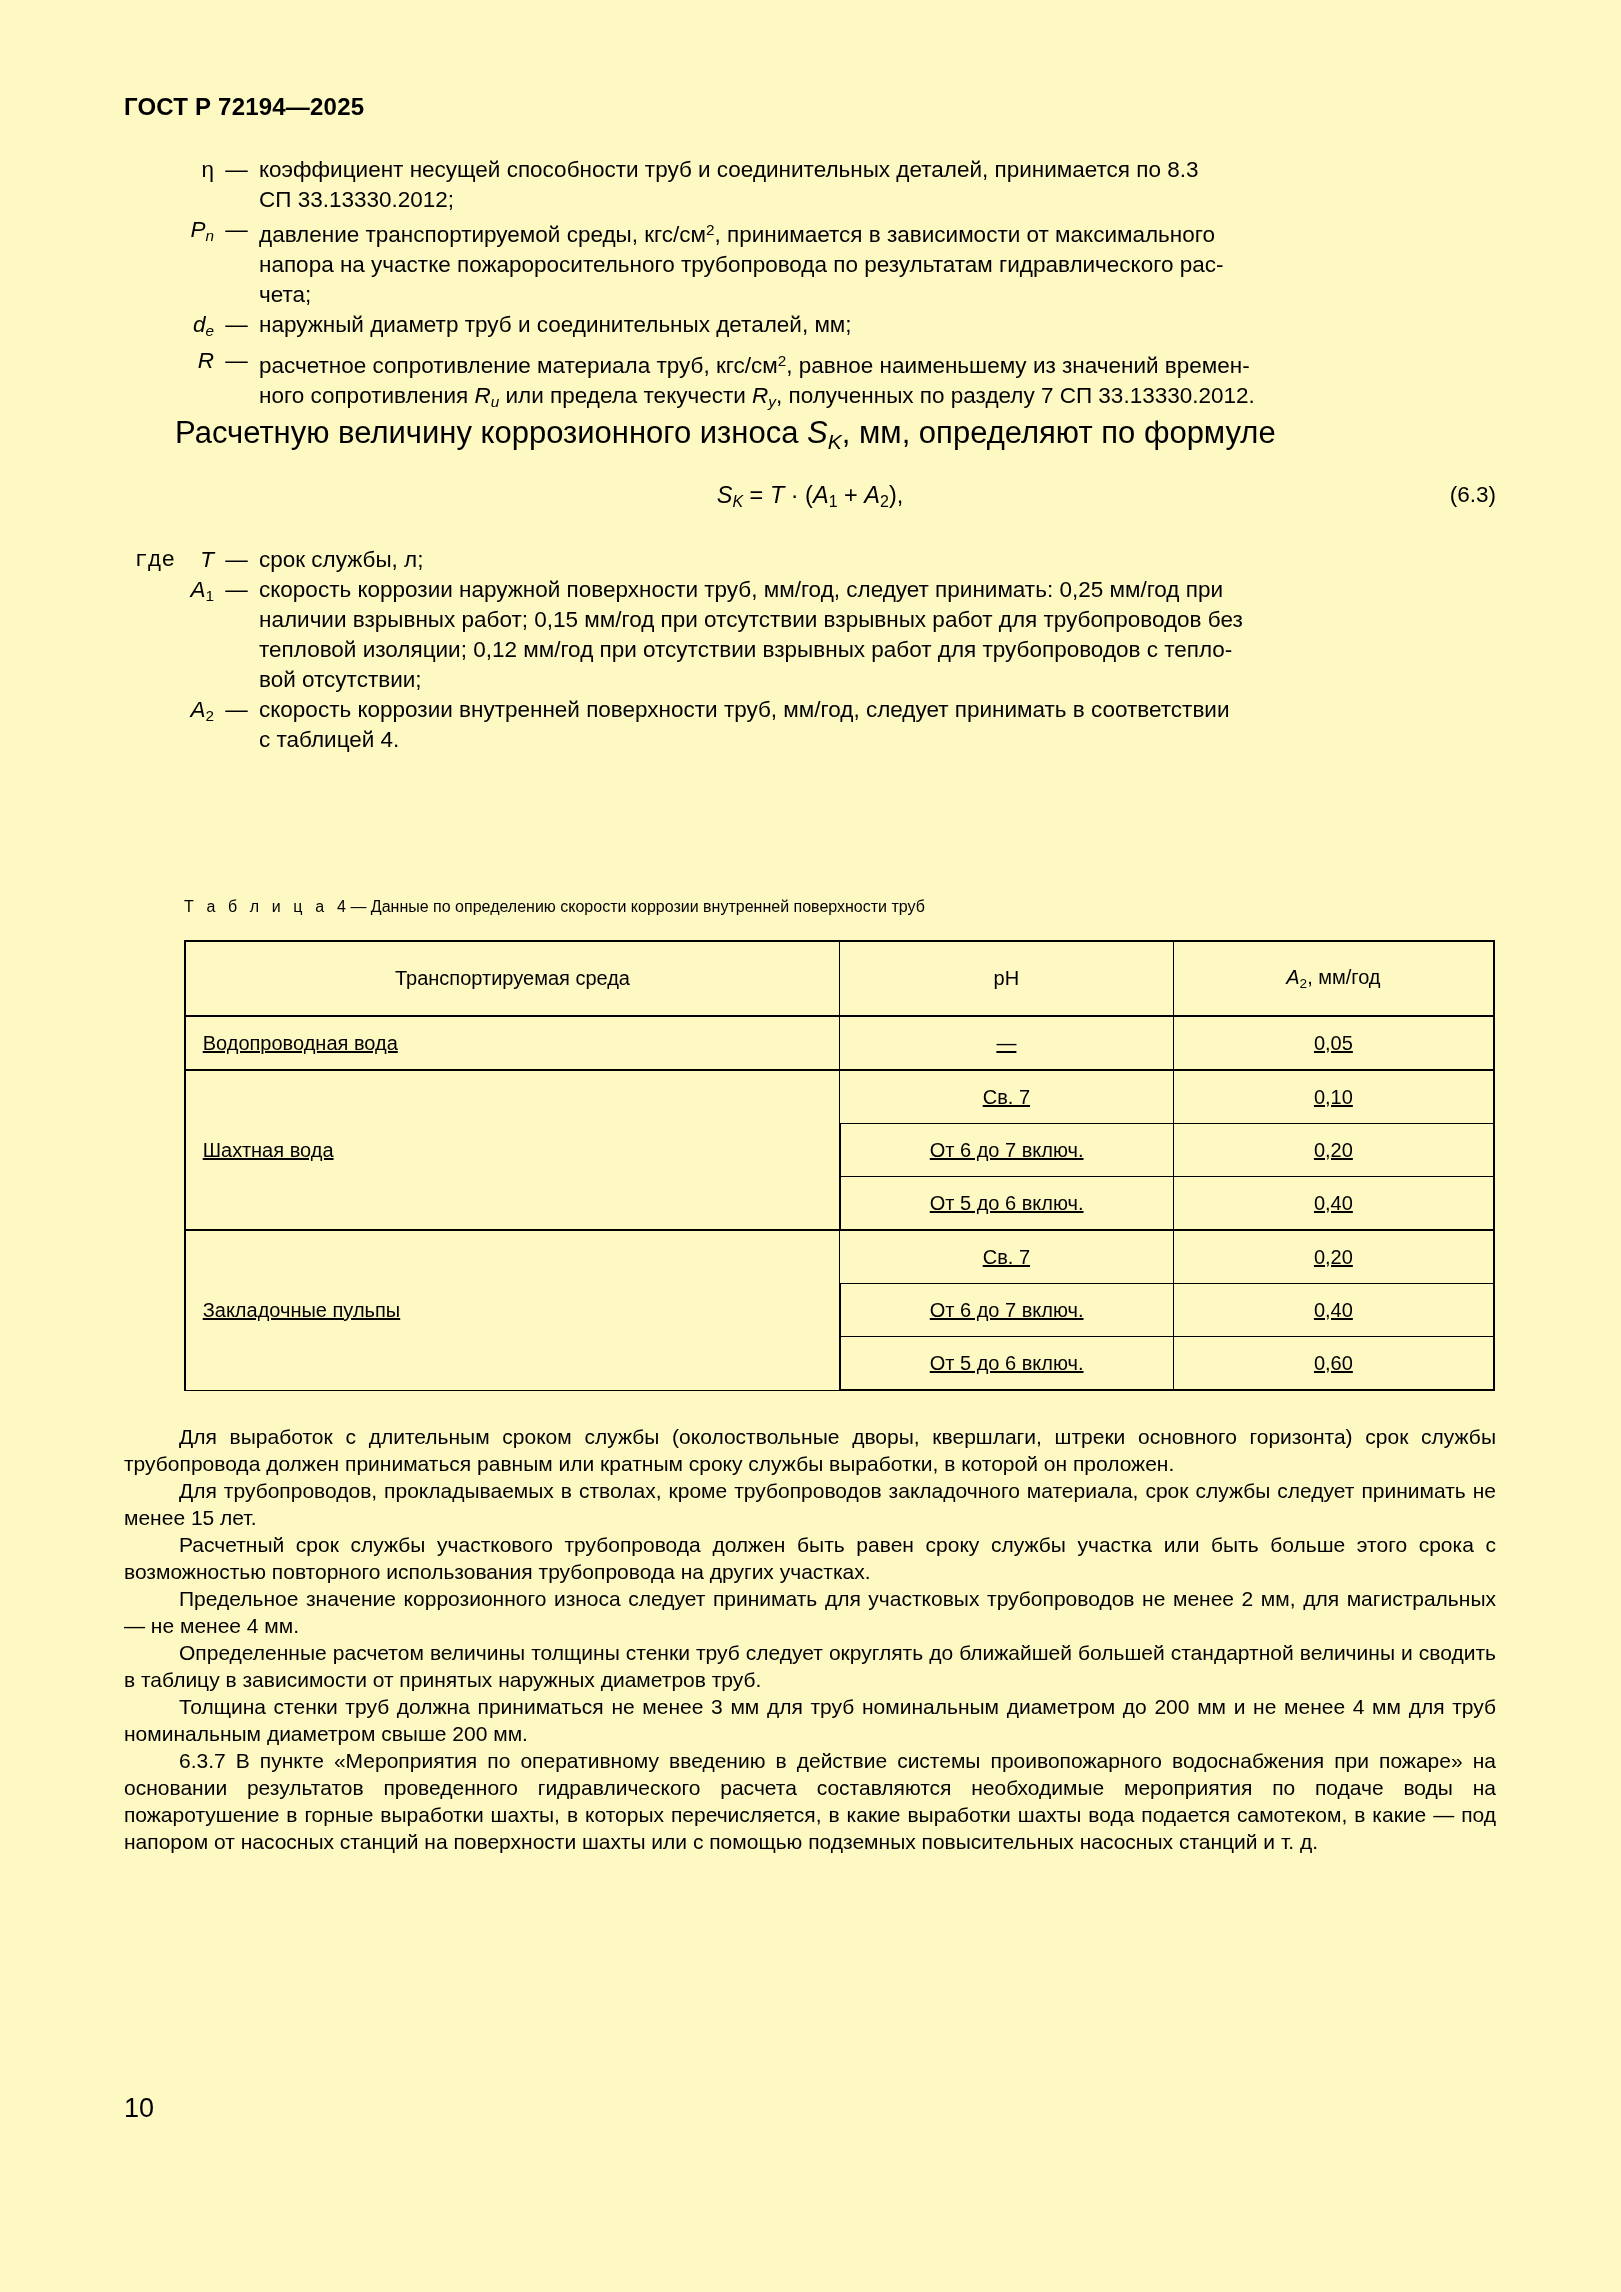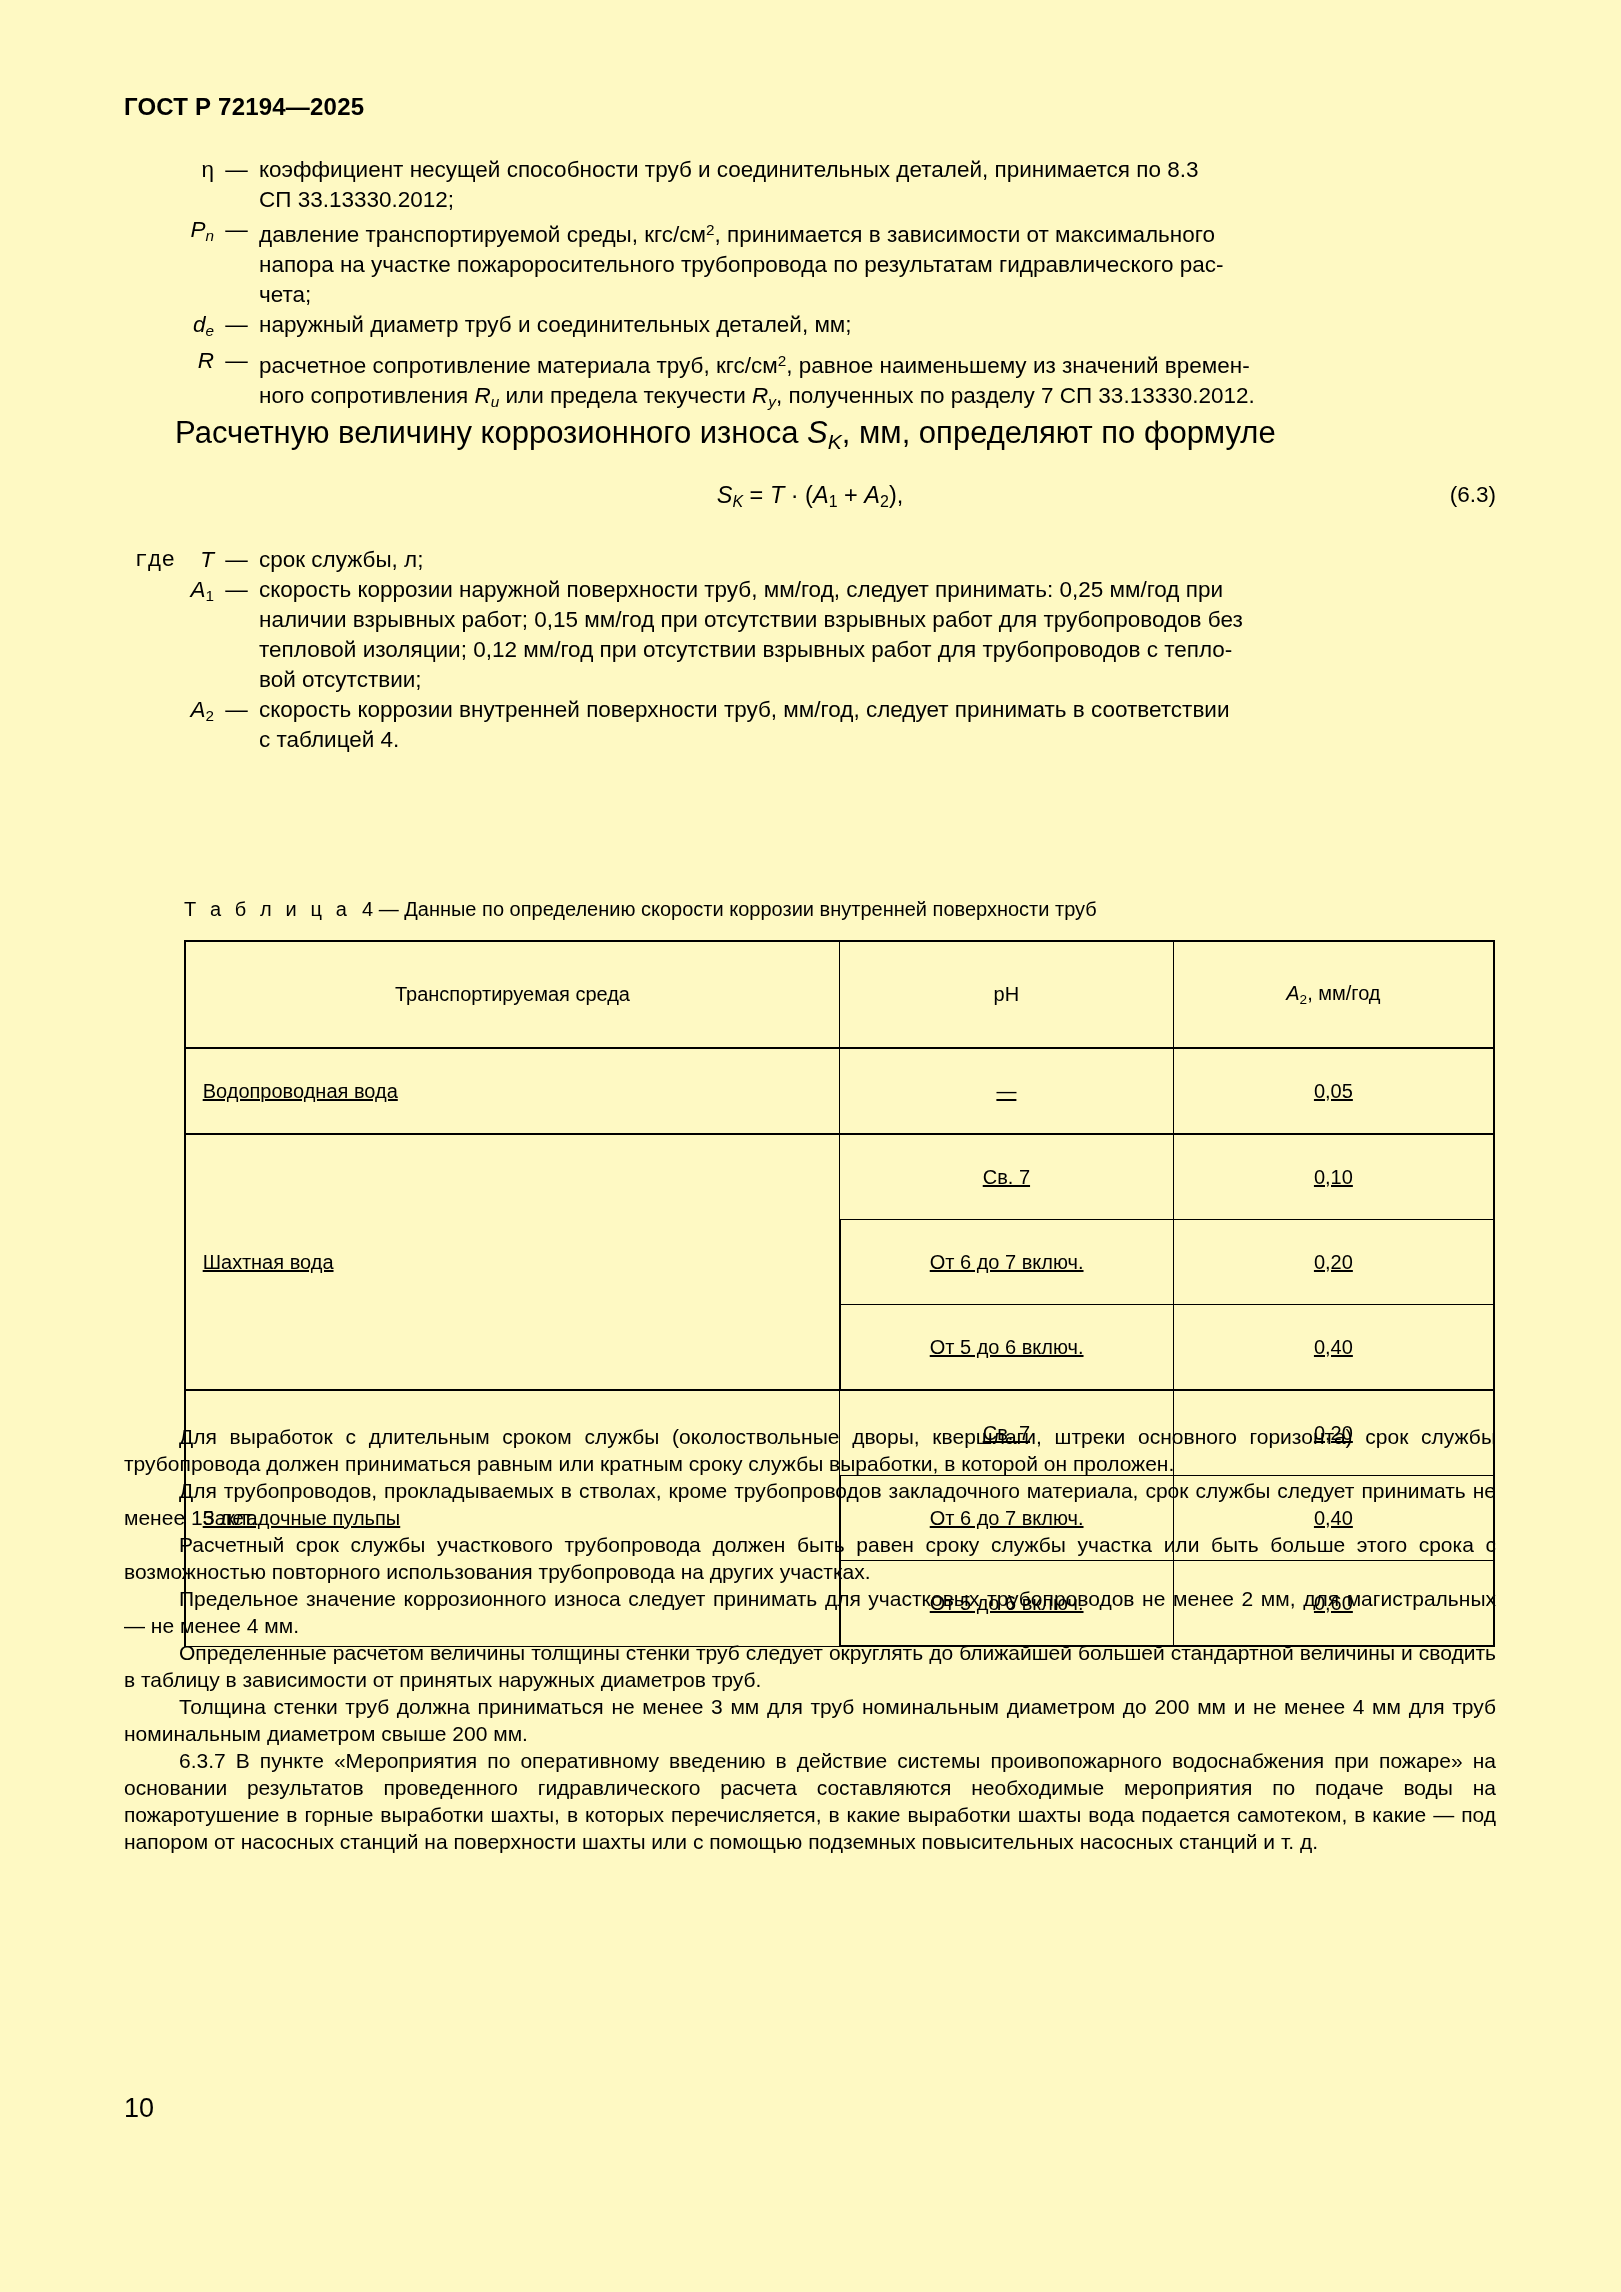--- a/index.html
+++ b/index.html
@@ -118,40 +118,40 @@
   }
 
   
   .gde-block { margin-top: 23.5px; }
 
   
   .table-caption {
     position: absolute;
     left: 184px;
     top: 898px;
-    font-size: 20px;
+    font-size: 16px;
     white-space: nowrap;
   }
   .table-caption .sp {
     letter-spacing: 4.1px;
   }
 
   
   .data-table {
     position: absolute;
     left: 184px;
     top: 940px;
     width: 1311px;
     border-collapse: collapse;
     font-size: 20px;
     table-layout: fixed;
   }
   .data-table td, .data-table th {
     border: 1.4px solid #000000;
-    padding: 16px;
+    padding: 0;
     font-weight: normal;
   }
   .data-table thead th {
     height: 73px;
     text-align: center;
     vertical-align: middle;
     border-bottom-width: 2.2px;
     border-top-width: 2.2px;
   }
   .data-table thead th:first-child { border-left-width: 2.2px; }

